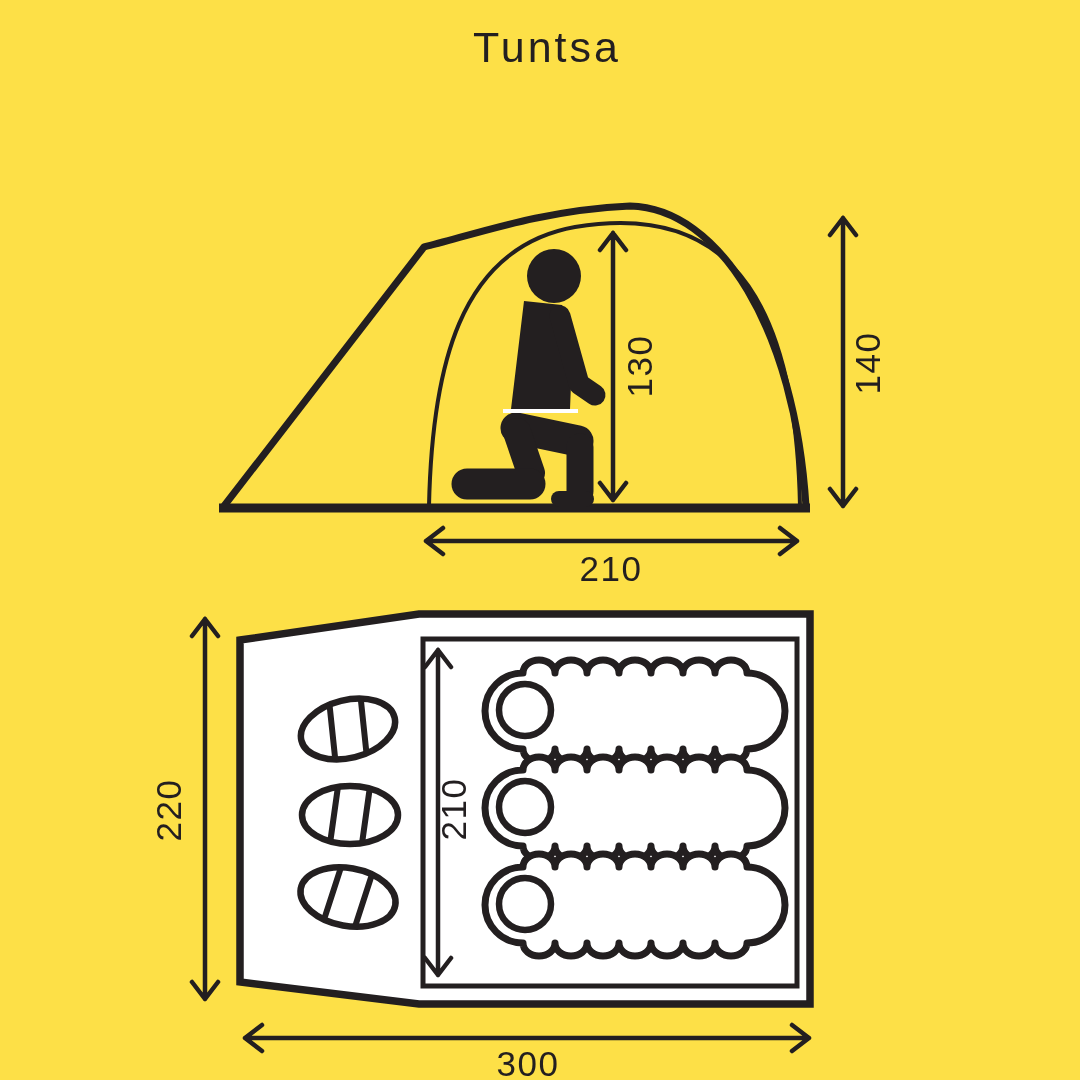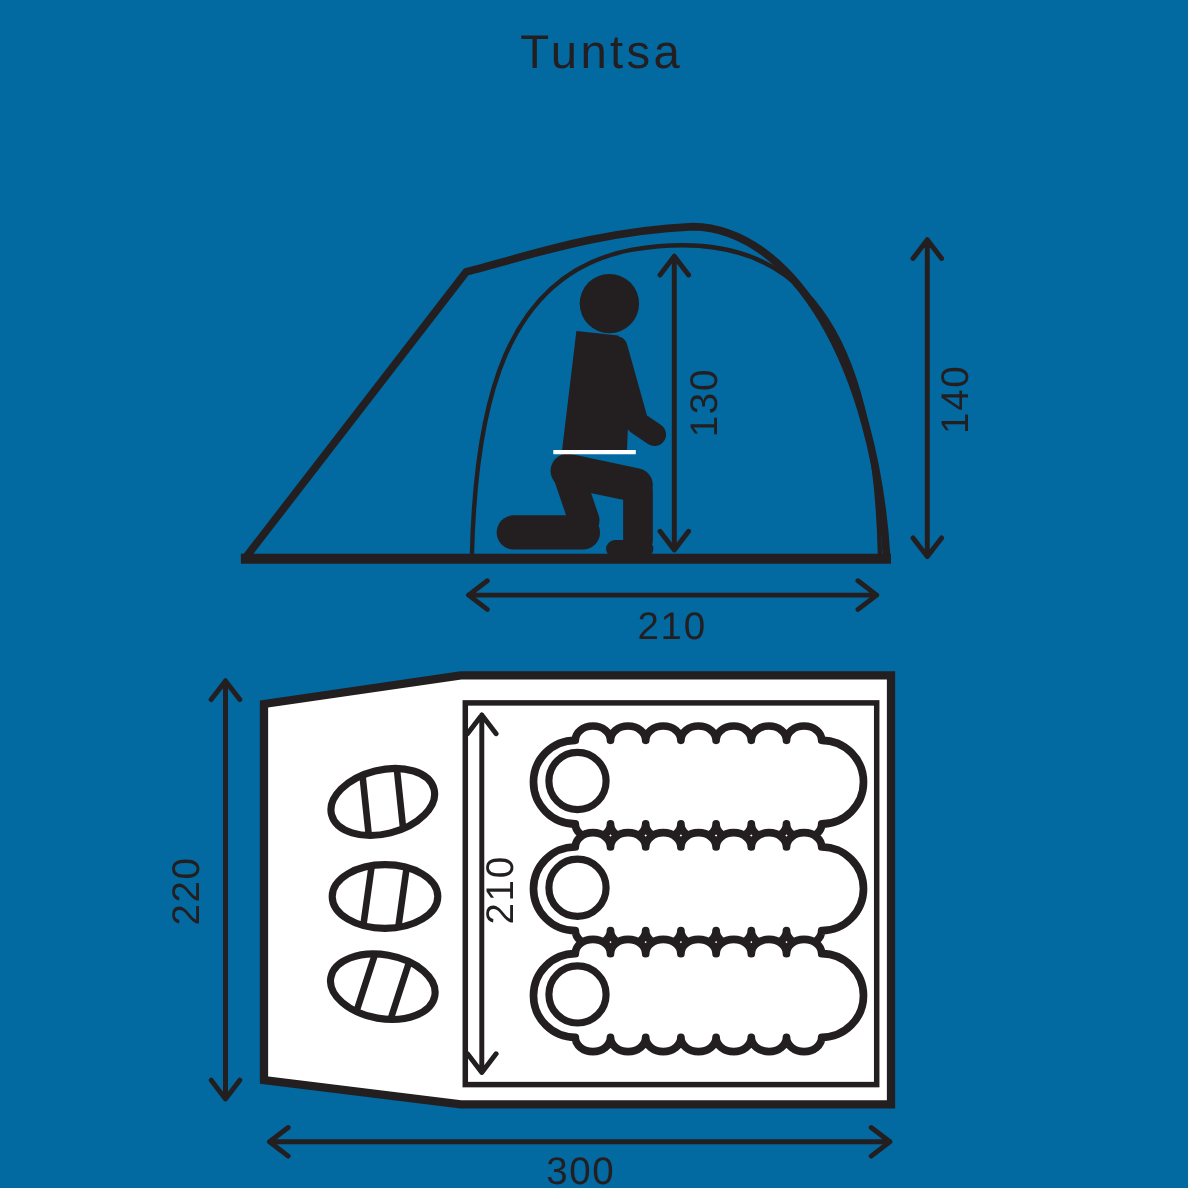--- a/index.html
+++ b/index.html
@@ -7,21 +7,21 @@
     padding: 0;
     background: #ffffff;
     width: 1080px;
     height: 1080px;
     font-family: "Liberation Sans", sans-serif;
   }
   .stage {
     position: relative;
     width: 1080px;
     height: 1080px;
-    background: #0369a1;
+    background: #fde047;
     overflow: hidden;
   }
   svg { display: block; }
   text {
     font-family: "Liberation Sans", sans-serif;
     fill: #231f20;
     font-weight: 400;
   }
   .title-text {
     font-size: 43px;

